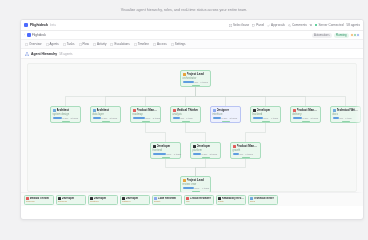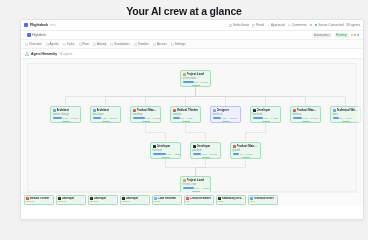--- a/index.html
+++ b/index.html
@@ -145,21 +145,20 @@
   .chip-bar { height: 1.3px; width: 60%; border-radius: 1px; background: #d9e2b8; }
   .edge-fade {
     position: absolute; right: 0; top: 0; bottom: 0; width: 8px;
     background: linear-gradient(to right, rgba(250,250,250,0), #fafafa);
   }
 </style>
 </head>
 <body>
 
 <div class="promo-header">
-  <div class="promo-title">Your AI crew at a glance</div>
   <div class="promo-sub">Visualize agent hierarchy, roles, and real-time status across your entire team.</div>
 </div>
 
 <div class="app-window">
 
   <div class="topbar">
     <div class="tb-left">
       <span class="brand-mark"></span>
       <span class="brand-name">Flightdeck</span>
       <span class="brand-tag">beta</span>

